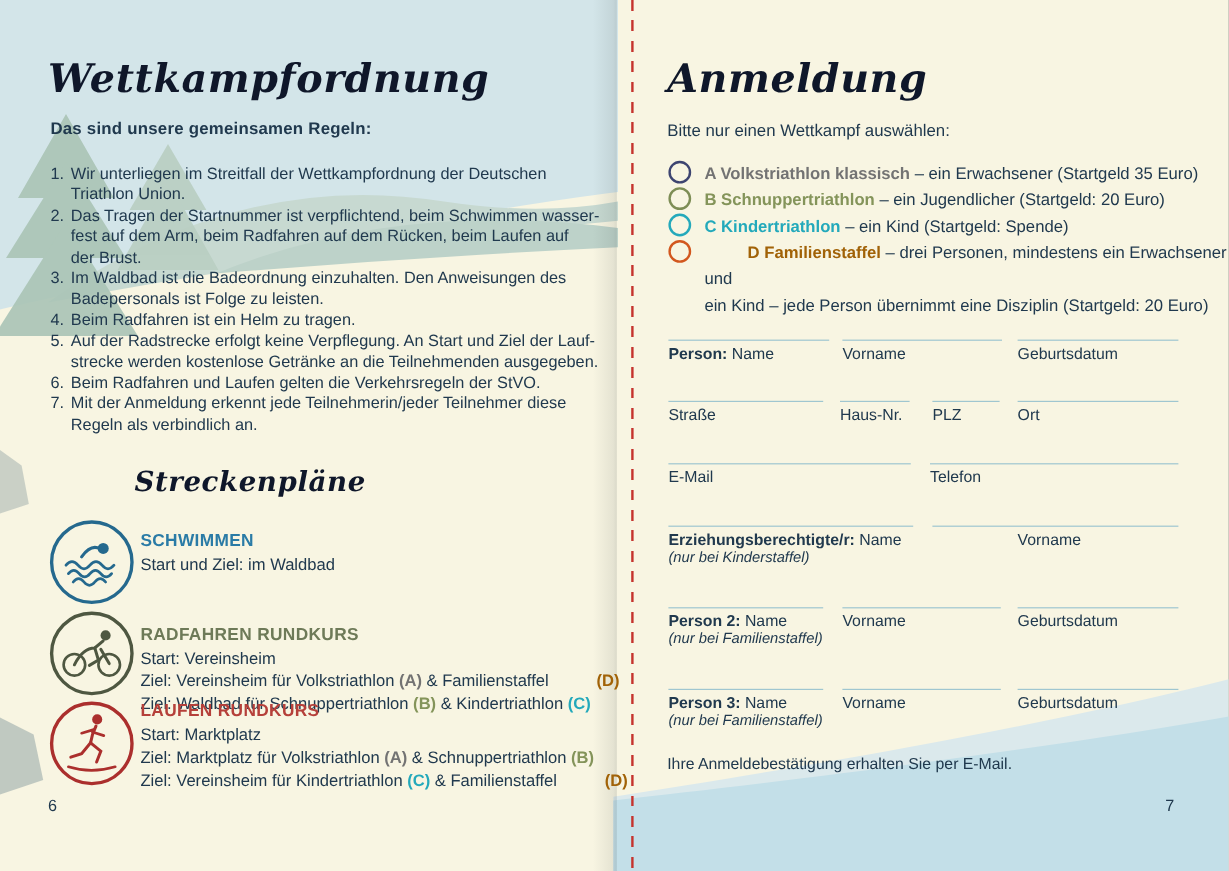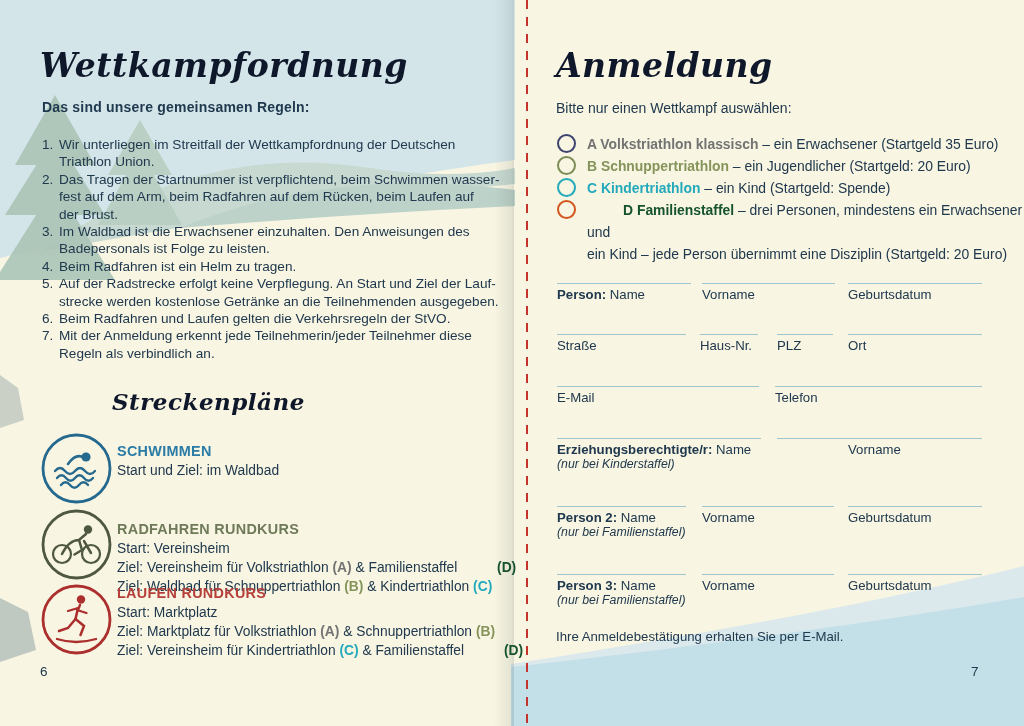--- a/index.html
+++ b/index.html
@@ -37,21 +37,21 @@
   .route-head{font-weight:bold;font-size:14.4px;letter-spacing:.3px;}
   .head-swim{color:#2a7ba6;}
   .head-bike{color:#6e7a58;}
   .head-run{color:#b5403a;}
   .txt-swim{left:117px;top:442px;}
   .txt-bike{left:117px;top:520px;}
   .txt-run{left:117px;top:584px;}
   .c-a{color:#737373;font-weight:bold;}
   .c-b{color:#84945a;font-weight:bold;}
   .c-c{color:#23a9bb;font-weight:bold;}
-  .c-d{color:#14532d;font-weight:bold;padding-left:36px;}
+  .c-d{color:#a16207;font-weight:bold;padding-left:36px;}
   .pagenum{position:absolute;font-size:13.5px;color:#20394e;}
   .pn-left{left:40px;top:664px;}
   .pn-right{left:971px;top:664px;}
   
   .options{position:absolute;left:557px;top:133px;font-size:13.9px;}
   .opt{display:flex;align-items:flex-start;height:22px;}
   .opt.tall{height:44px;}
   .ring{flex:0 0 15px;width:15px;height:15px;border-radius:50%;margin:1px 11px 0 0;background:transparent;}
   .ring-a{border:2.6px solid #3d4470;}
   .ring-b{border:2.6px solid #7d8d55;}
@@ -110,21 +110,21 @@
         <span class="rnum">2.</span>
         <span class="rlines">
           <span>Das Tragen der Startnummer ist verpflichtend, beim Schwimmen wasser-</span>
           <span>fest auf dem Arm, beim Radfahren auf dem Rücken, beim Laufen auf</span>
           <span>der Brust.</span>
         </span>
       </div>
       <div class="rule">
         <span class="rnum">3.</span>
         <span class="rlines">
-          <span>Im Waldbad ist die Erwachsener einzuhalten. Den Anweisungen des</span>
+          <span>Im Waldbad ist die Badeordnung einzuhalten. Den Anweisungen des</span>
           <span>Badepersonals ist Folge zu leisten.</span>
         </span>
       </div>
       <div class="rule">
         <span class="rnum">4.</span>
         <span class="rlines">
           <span>Beim Radfahren ist ein Helm zu tragen.</span>
         </span>
       </div>
       <div class="rule">

